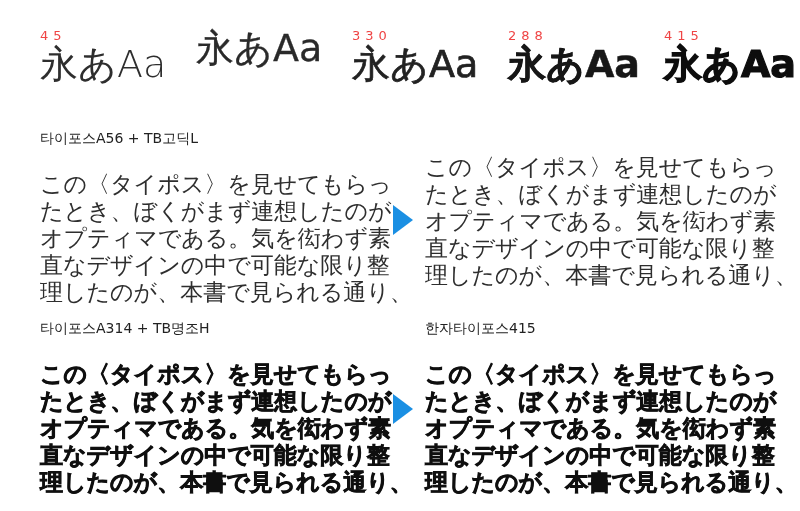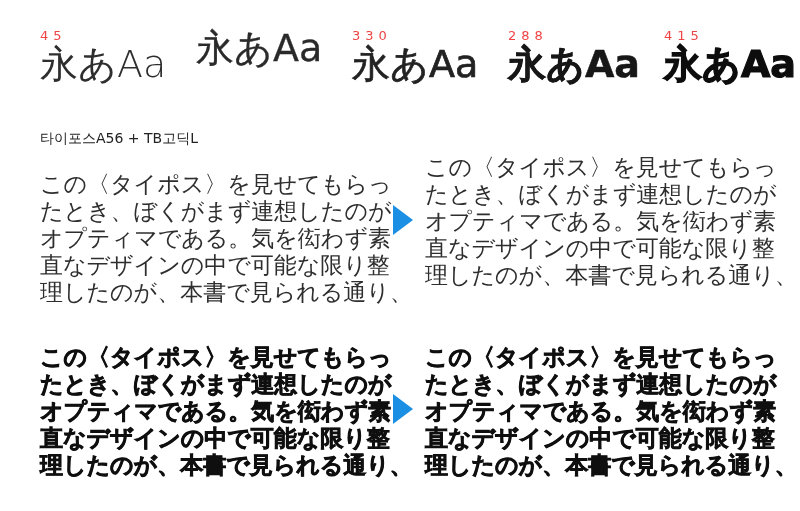--- a/index.html
+++ b/index.html
@@ -126,30 +126,32 @@
         <div class="para-line">たとき、ぼくがまず連想したのが</div>
         <div class="para-line">オプティマである。気を衒わず素</div>
         <div class="para-line">直なデザインの中で可能な限り整</div>
         <div class="para-line">理したのが、本書で見られる通り、</div>
       </div>
     </div>
   </div>
 
   <div class="comparison second">
     <div class="pair-col left">
+      <div class="pair-label">타이포스A314 + TB명조H</div>
       <div class="paragraph">
         <div class="para-line">この〈タイポス〉を見せてもらっ</div>
         <div class="para-line">たとき、ぼくがまず連想したのが</div>
         <div class="para-line">オプティマである。気を衒わず素</div>
         <div class="para-line">直なデザインの中で可能な限り整</div>
         <div class="para-line">理したのが、本書で見られる通り、</div>
       </div>
     </div>
     <div class="arrow-right"></div>
     <div class="pair-col right">
+      <div class="pair-label">한자타이포스415</div>
       <div class="paragraph">
         <div class="para-line">この〈タイポス〉を見せてもらっ</div>
         <div class="para-line">たとき、ぼくがまず連想したのが</div>
         <div class="para-line">オプティマである。気を衒わず素</div>
         <div class="para-line">直なデザインの中で可能な限り整</div>
         <div class="para-line">理したのが、本書で見られる通り、</div>
       </div>
     </div>
   </div>
 

